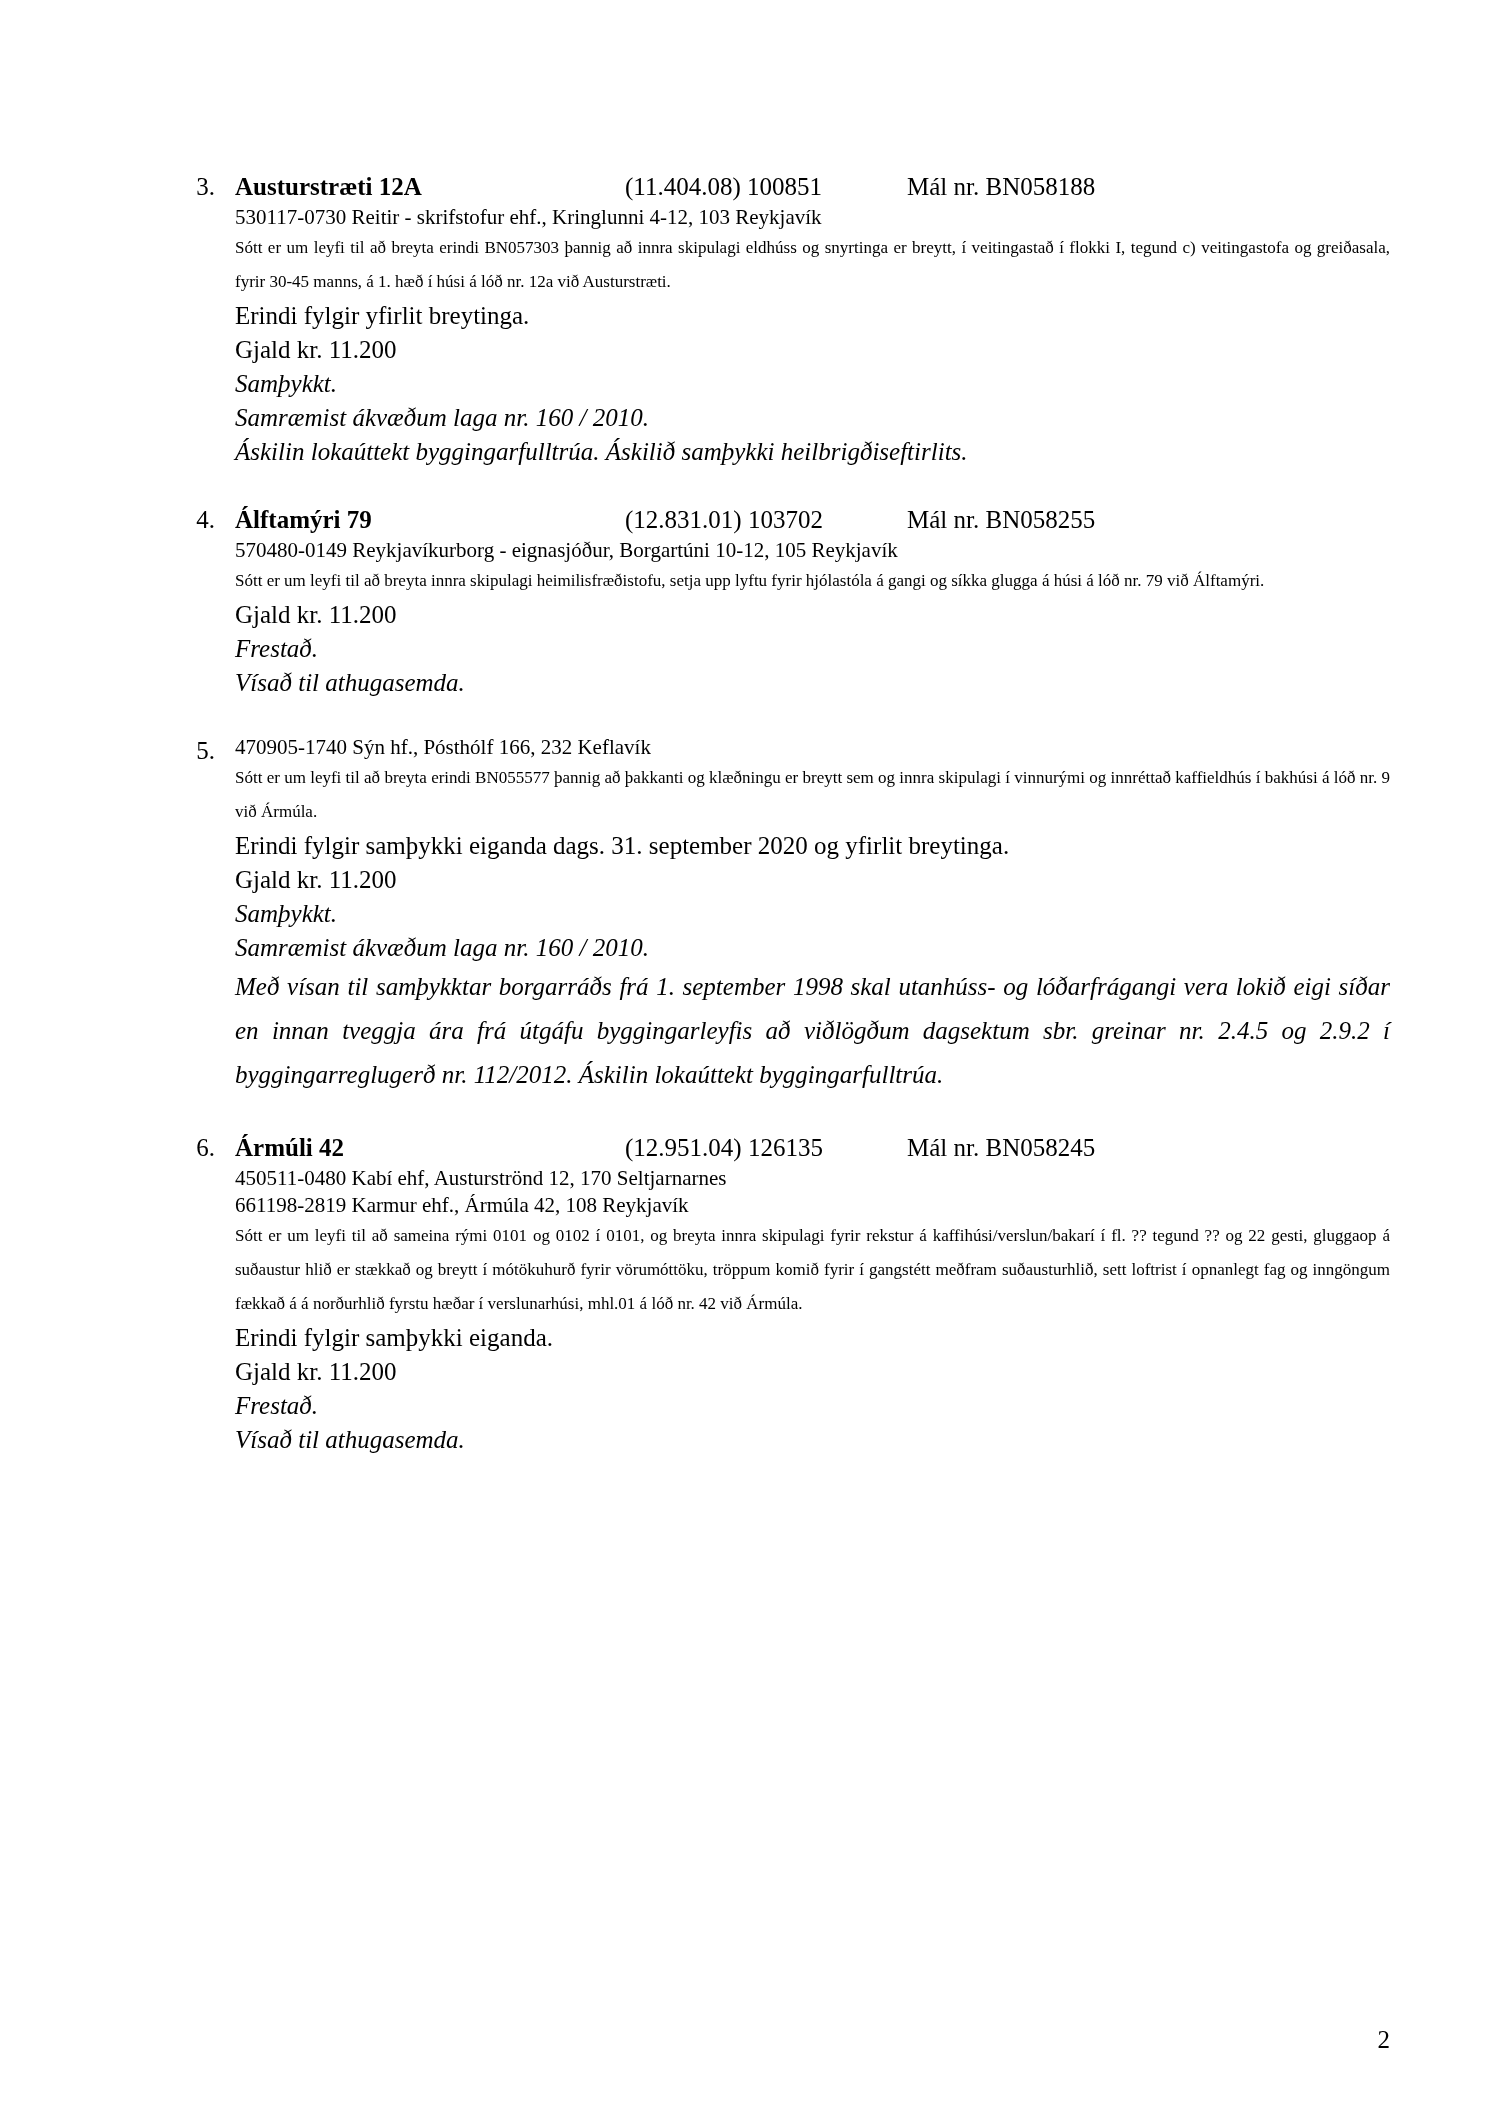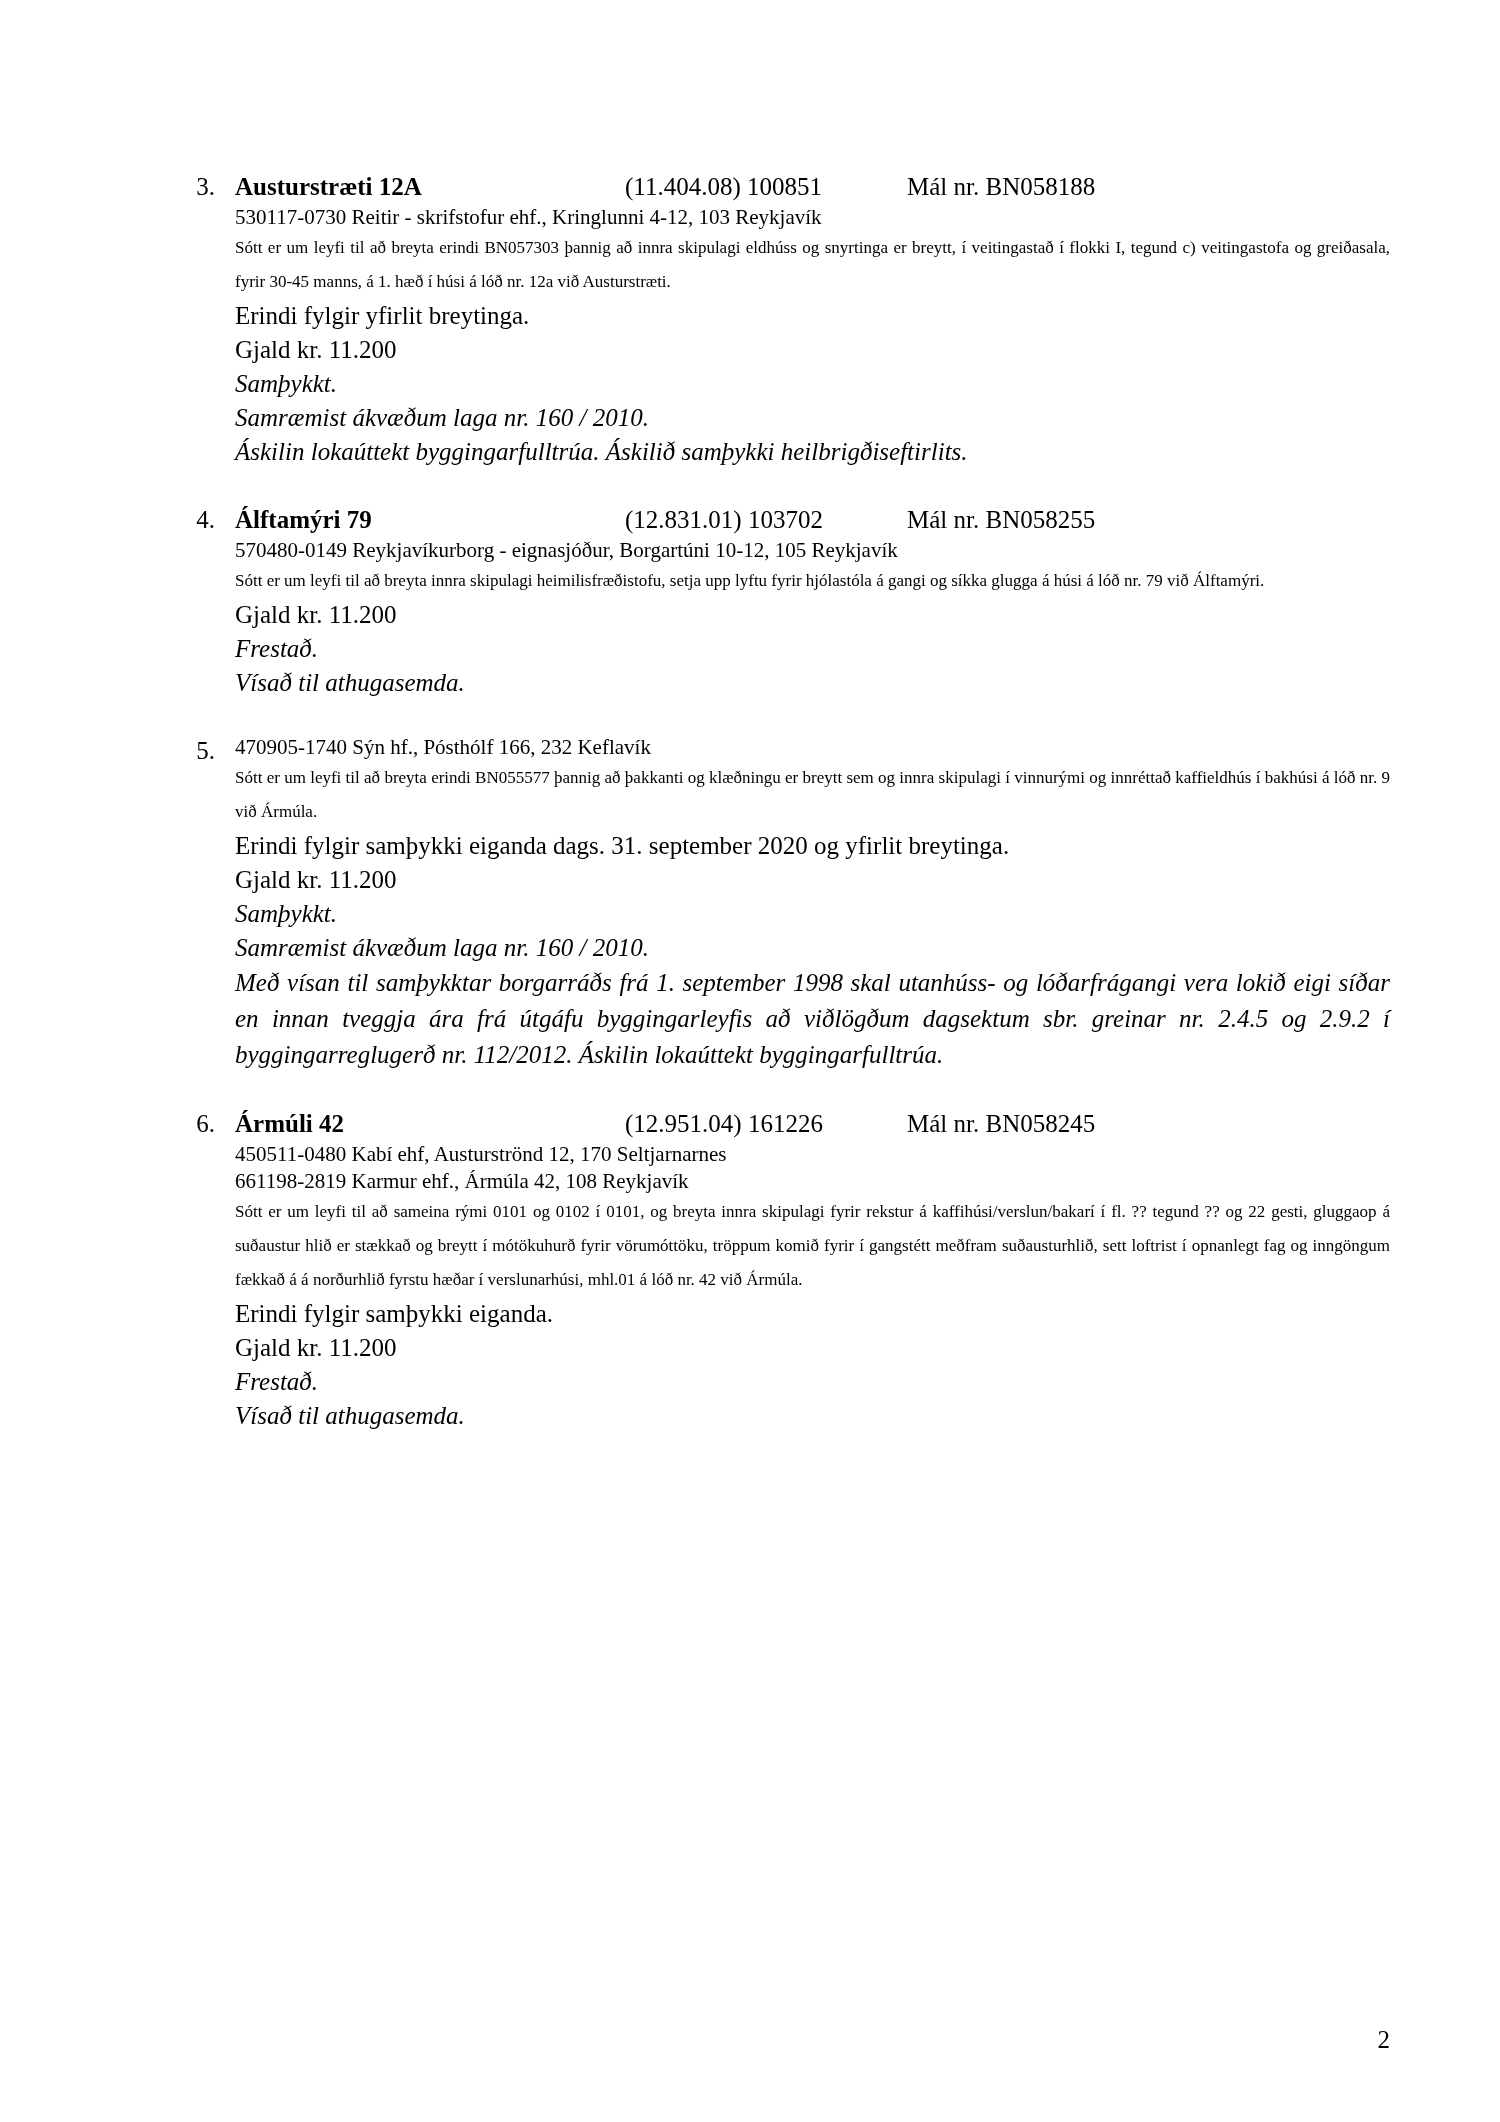--- a/index.html
+++ b/index.html
@@ -74,21 +74,21 @@
     line-height: 34px;
   }
   .italic {
     font-style: italic;
     font-size: 25px;
     line-height: 34px;
   }
   .italic-just {
     font-style: italic;
     font-size: 25px;
-    line-height: 36px;
+    line-height: 44px;
     text-align: justify;
   }
   .page-number {
     position: absolute;
     right: 110px;
     bottom: 68px;
     font-size: 25px;
   }
 </style>
 </head>
@@ -134,21 +134,21 @@
     <div class="plain">Gjald kr. 11.200</div>
     <div class="italic">Samþykkt.</div>
     <div class="italic">Samræmist ákvæðum laga nr. 160 / 2010.</div>
     <div class="italic-just">Með vísan til samþykktar borgarráðs frá 1. september 1998 skal utanhúss- og lóðarfrágangi vera lokið eigi síðar en innan tveggja ára frá útgáfu byggingarleyfis að viðlögðum dagsektum sbr. greinar nr. 2.4.5 og 2.9.2 í byggingarreglugerð nr. 112/2012. Áskilin lokaúttekt byggingarfulltrúa.</div>
   </div>
 
   <div class="item">
     <div class="item-num">6.</div>
     <div class="head-row">
       <span class="head-title">Ármúli 42</span>
-      <span class="head-code">(12.951.04) 161226</span>
+      <span class="head-code">(12.951.04) 126135</span>
       <span class="head-case">Mál nr. BN058245</span>
     </div>
     <div class="owner">450511-0480 Kabí ehf, Austurströnd 12, 170 Seltjarnarnes</div>
     <div class="owner">661198-2819 Karmur ehf., Ármúla 42, 108 Reykjavík</div>
     <div class="body-text">Sótt er um leyfi til að sameina rými 0101 og 0102 í 0101, og breyta innra skipulagi fyrir rekstur á kaffihúsi/verslun/bakarí í fl. ?? tegund ?? og 22 gesti, gluggaop á suðaustur hlið er stækkað og breytt í mótökuhurð fyrir vörumóttöku, tröppum komið fyrir í gangstétt meðfram suðausturhlið, sett loftrist í opnanlegt fag og inngöngum fækkað á á norðurhlið fyrstu hæðar í verslunarhúsi, mhl.01 á lóð nr. 42 við Ármúla.</div>
     <div class="plain">Erindi fylgir samþykki eiganda.</div>
     <div class="plain">Gjald kr. 11.200</div>
     <div class="italic">Frestað.</div>
     <div class="italic">Vísað til athugasemda.</div>
   </div>

